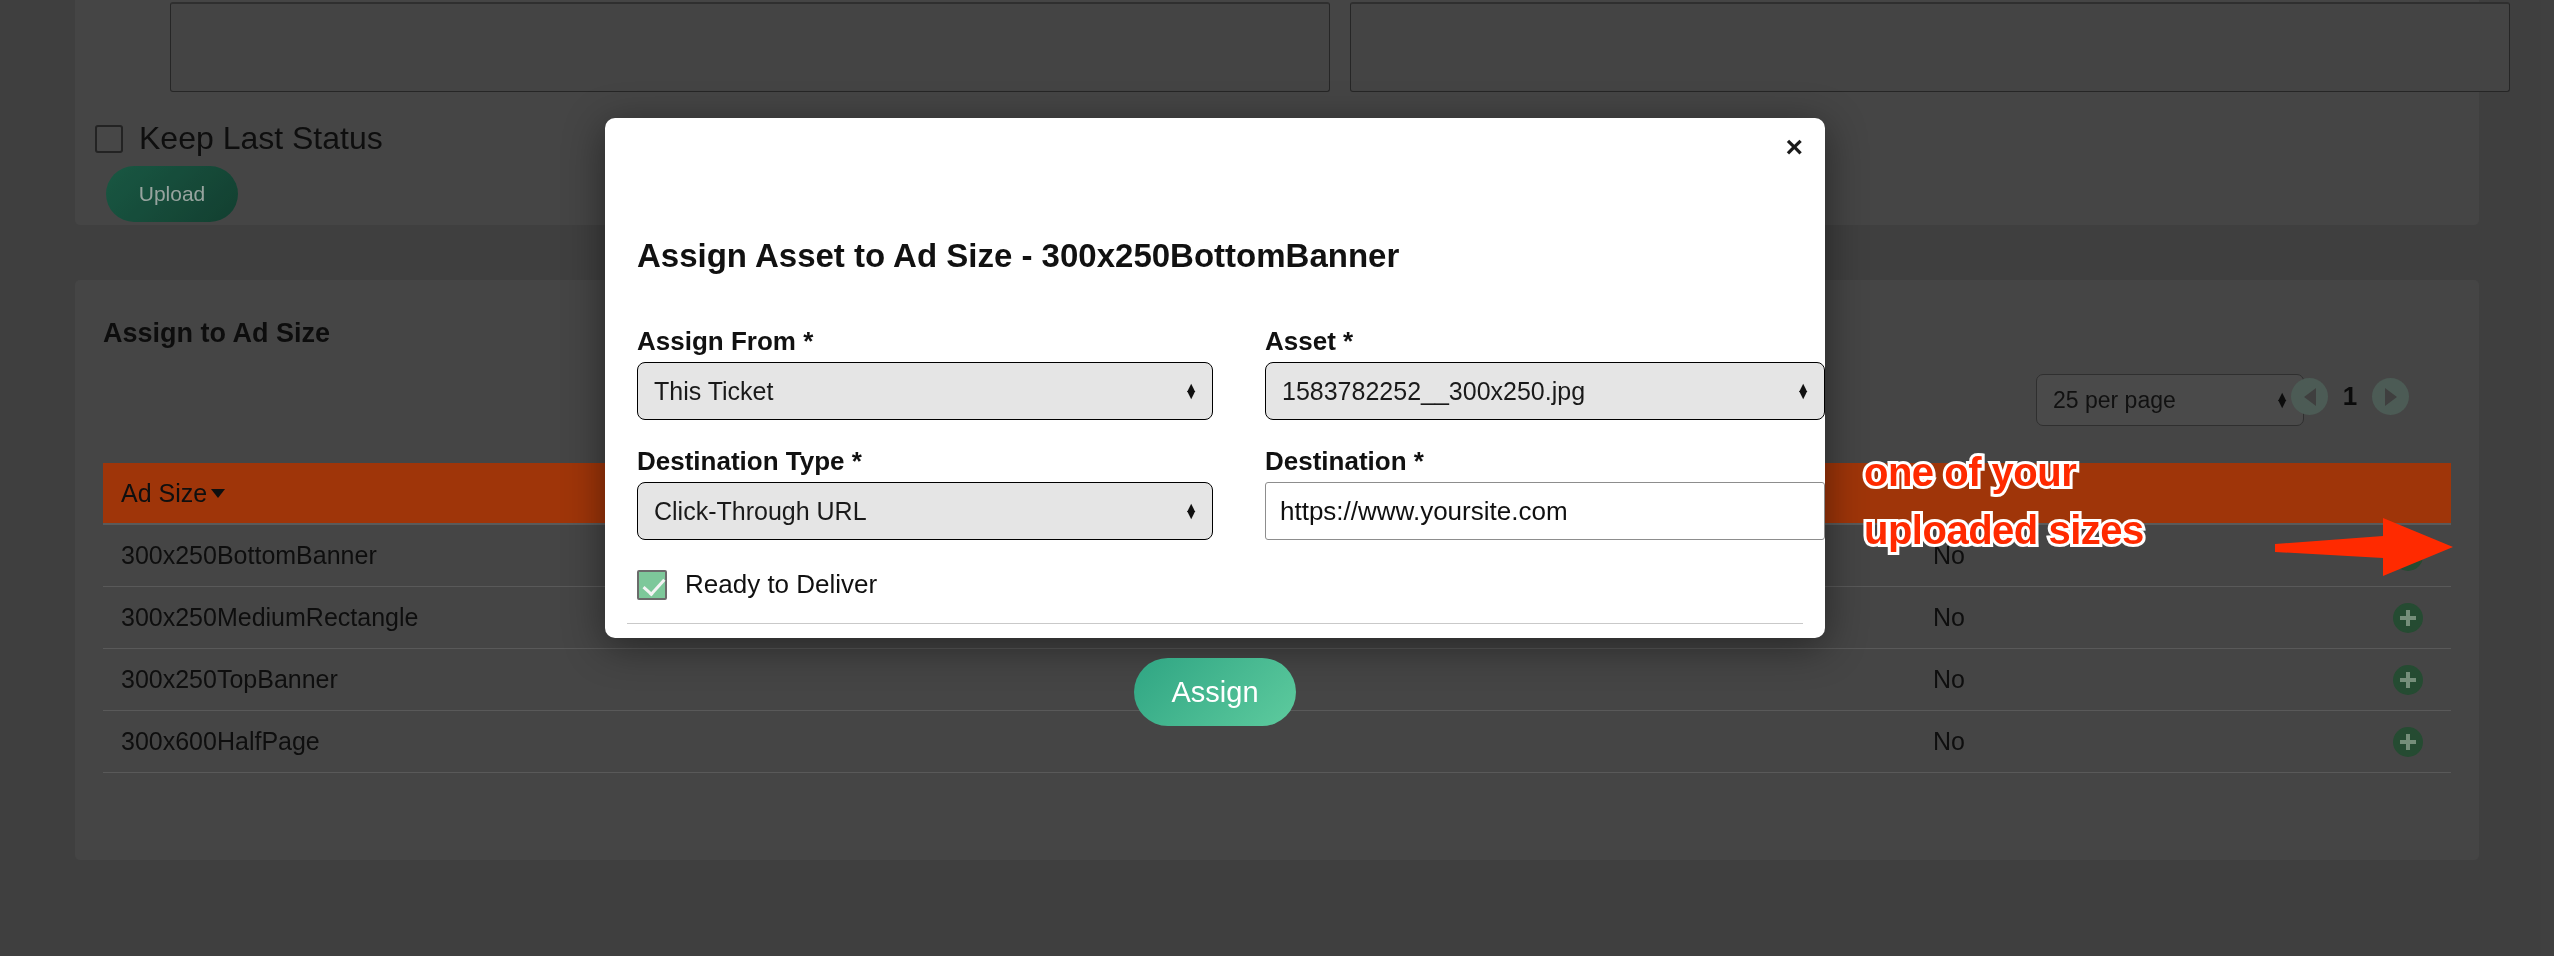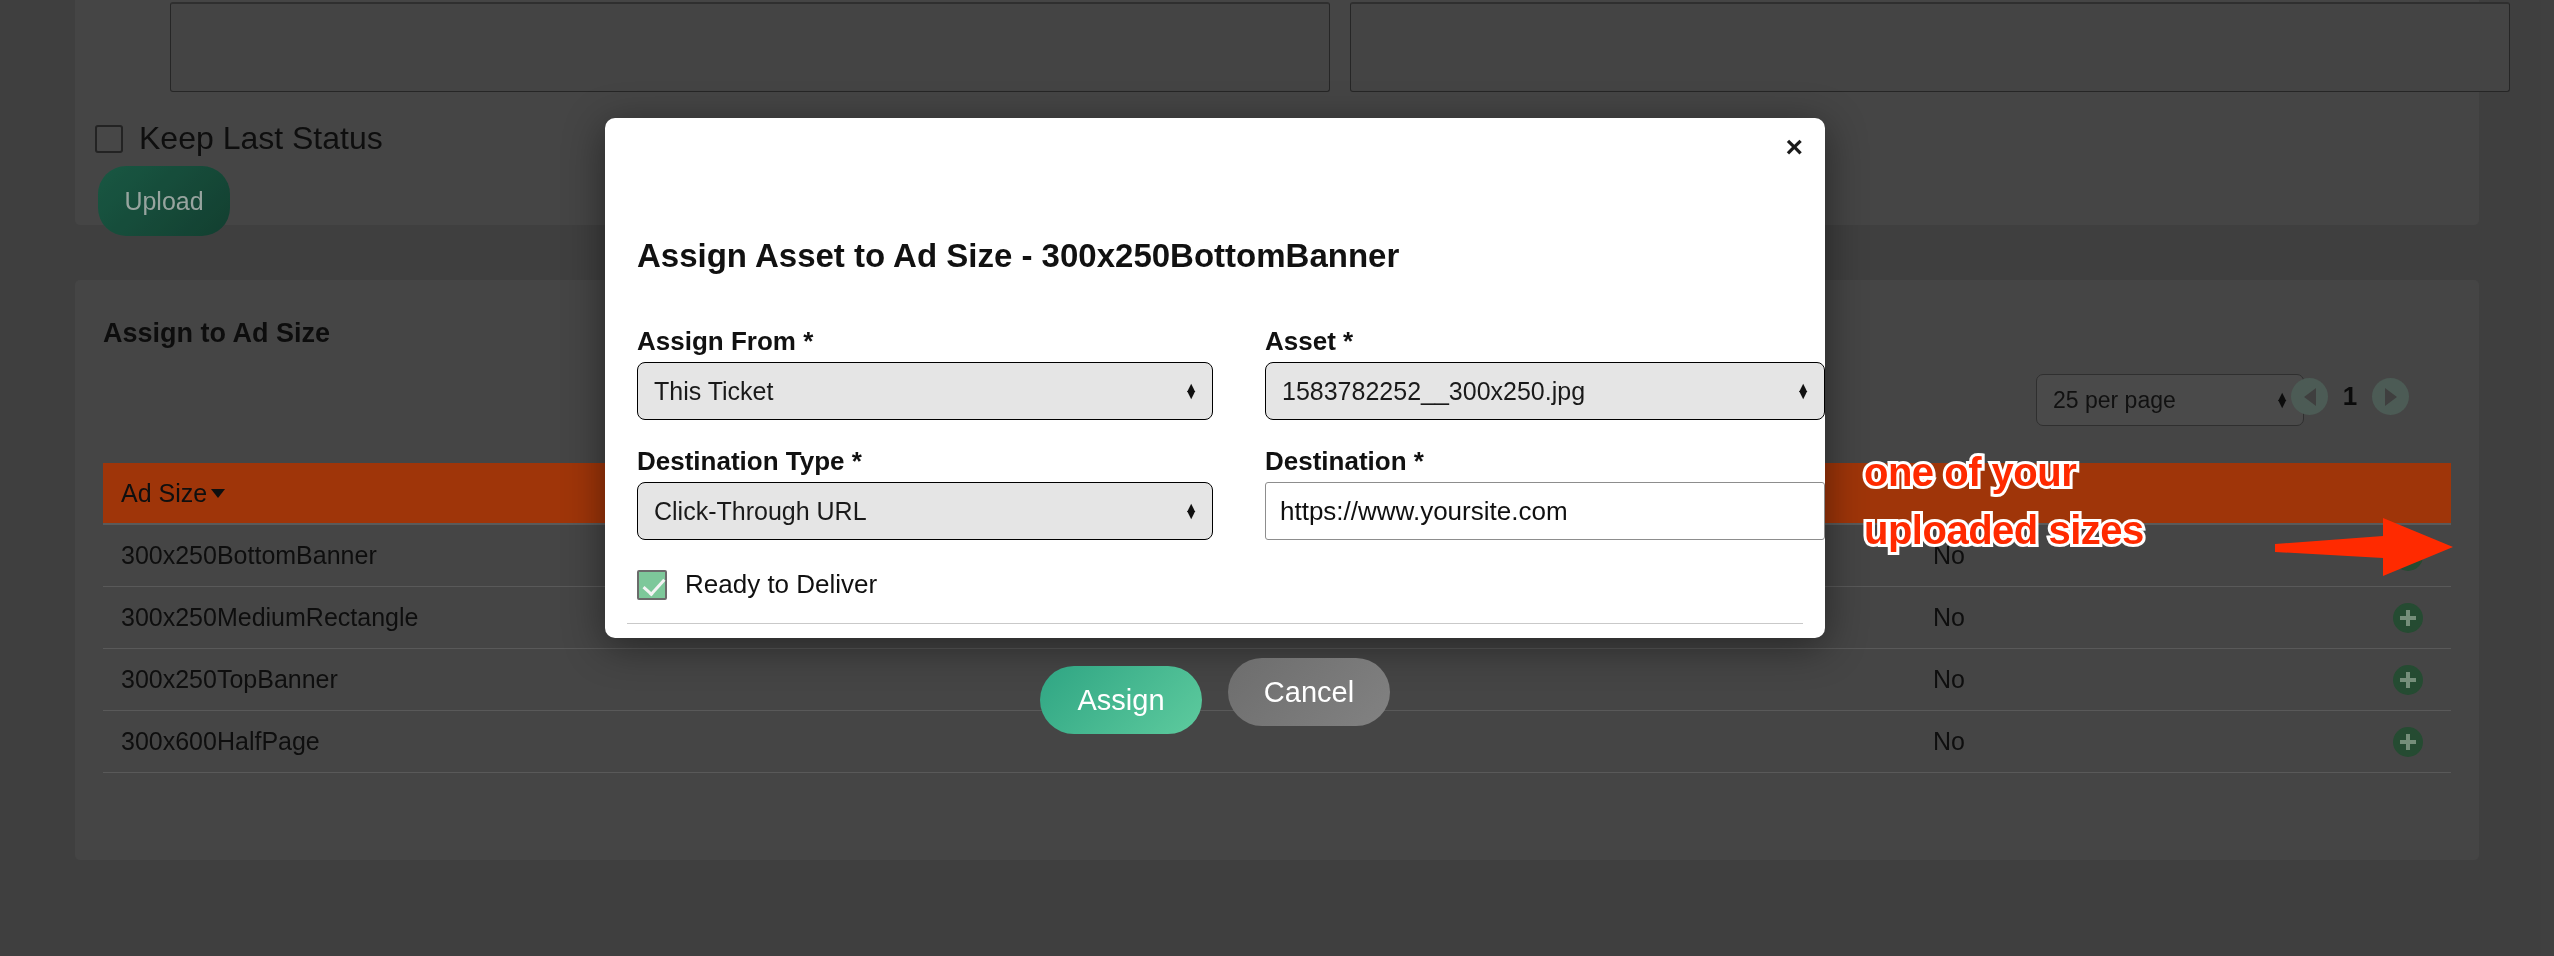--- a/index.html
+++ b/index.html
@@ -57,26 +57,26 @@
     width: 28px; height: 28px;
     border: 2px solid #2b2b2b;
     border-radius: 3px;
     background: #575757;
     display: inline-block;
   }
   .chk-label { font-size: 32px; color: #121212; }
 
   .btn-upload {
     position: absolute;
-    left: 98px; top: 166px;
-    width: 132px; height: 70px;
+    left: 106px; top: 166px;
+    width: 132px; height: 56px;
     border-radius: 28px;
     background: linear-gradient(135deg, #1f6b52 0%, #174d3b 100%);
     color: #b9c8c2;
-    font-size: 25px;
+    font-size: 21px;
     display: flex; align-items: center; justify-content: center;
     border: none;
     cursor: pointer;
   }
 
   
   #assign-card {
     left: 75px; top: 280px;
     width: 2404px; height: 580px;
   }
@@ -287,21 +287,21 @@
   .m-btn {
     height: 68px;
     border-radius: 34px;
     border: none;
     font-size: 29px;
     color: #ffffff;
     padding: 0 34px;
     cursor: pointer;
     display:flex;align-items:center;justify-content:center;
   }
-  .m-btn-assign { background: linear-gradient(135deg,#2fa583 0%,#5ecb9e 100%); min-width: 162px; margin-top: 8px; }
+  .m-btn-assign { background: linear-gradient(135deg,#2fa583 0%,#5ecb9e 100%); min-width: 162px; }
   .m-btn-cancel { background: linear-gradient(135deg,#6d6d6d 0%,#828282 100%); min-width: 162px; }
 
   
   #annotation {
     position: absolute;
     left: 1864px; top: 452px;
     z-index: 80;
     width: 380px;
   }
   .anno-line {
@@ -445,21 +445,20 @@
 
     <div id="ready-row">
       <span class="chk-green"></span>
       <span id="ready-label">Ready to Deliver</span>
     </div>
 
     <div id="modal-divider"></div>
 
     <div id="modal-actions">
       <button class="m-btn m-btn-assign">Assign</button>
-      <button class="m-btn m-btn-cancel">Cancel</button>
     </div>
   </div>
 
   <div id="annotation">
     <div class="anno-line">one of your</div>
     <div class="anno-line">uploaded sizes</div>
   </div>
 
   <svg id="anno-arrow" width="180" height="70" viewBox="0 0 180 70">
     <polygon points="0,32 108,24 108,6 178,35 108,64 108,46 0,40" fill="#ff2a00"></polygon>

